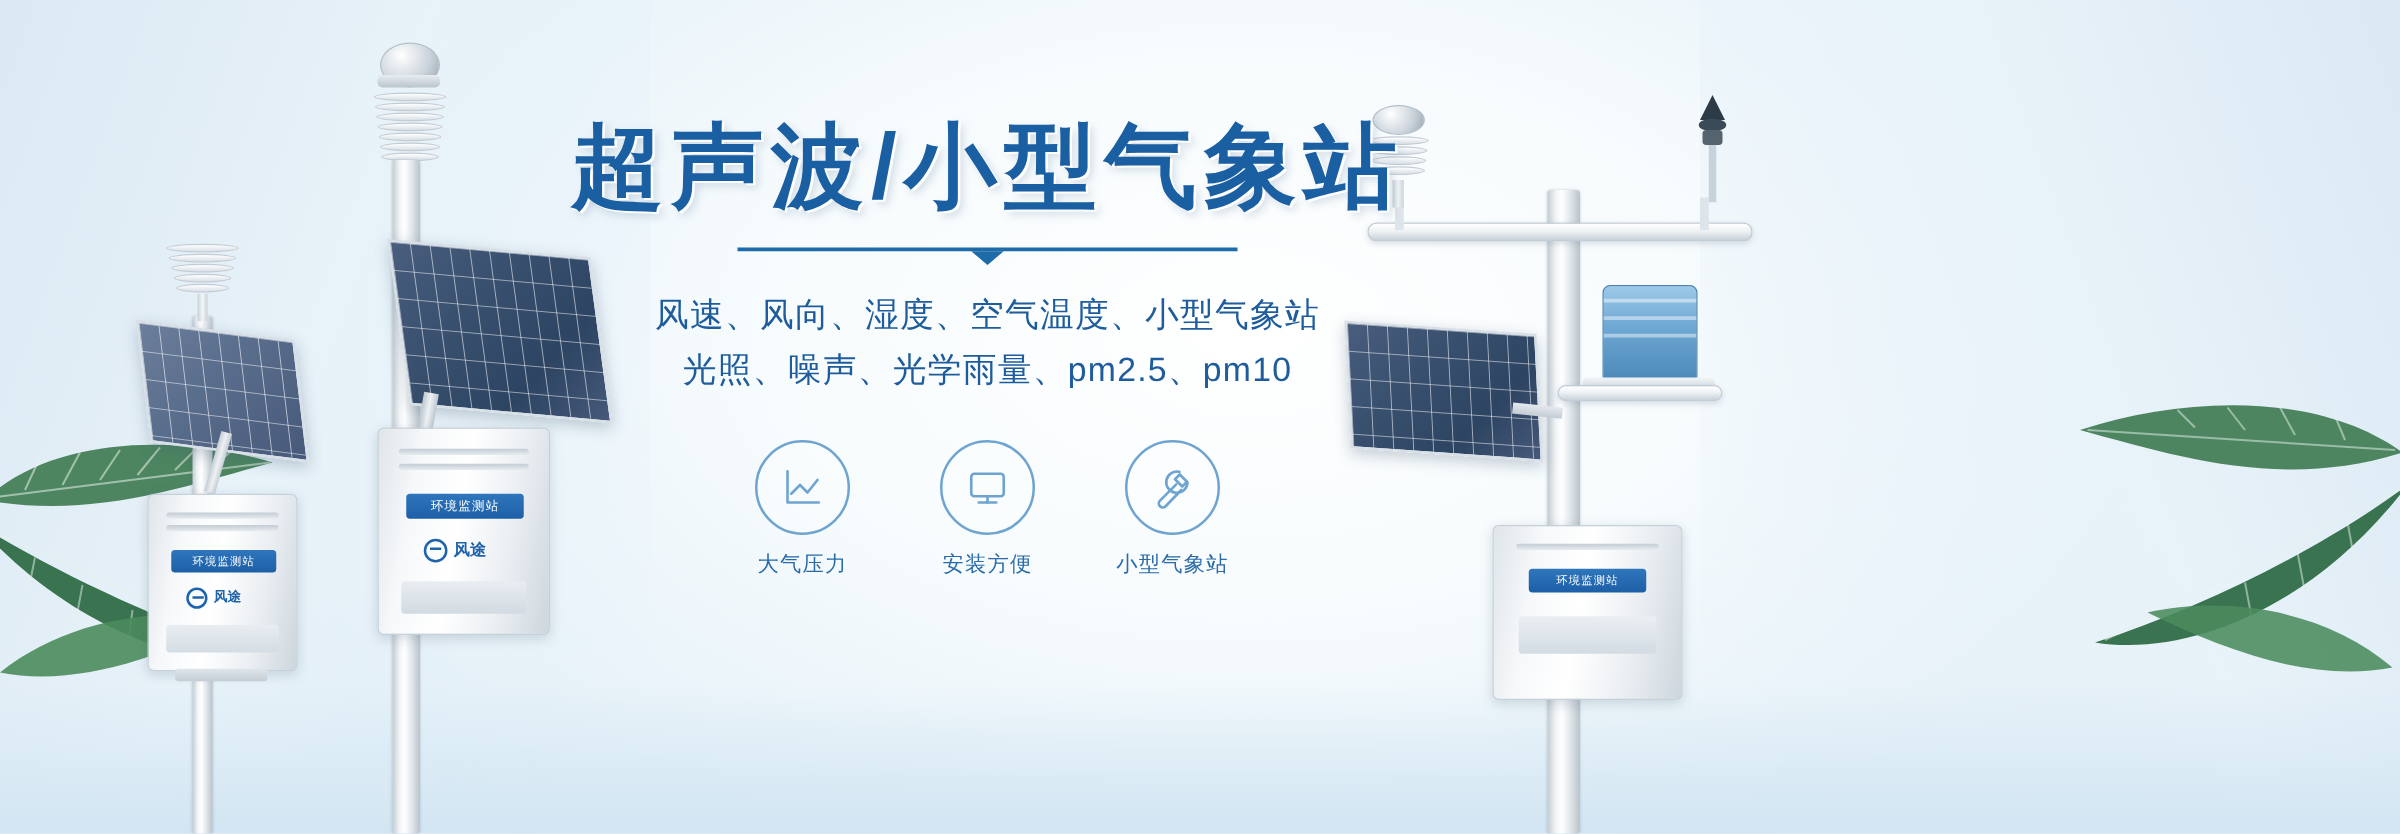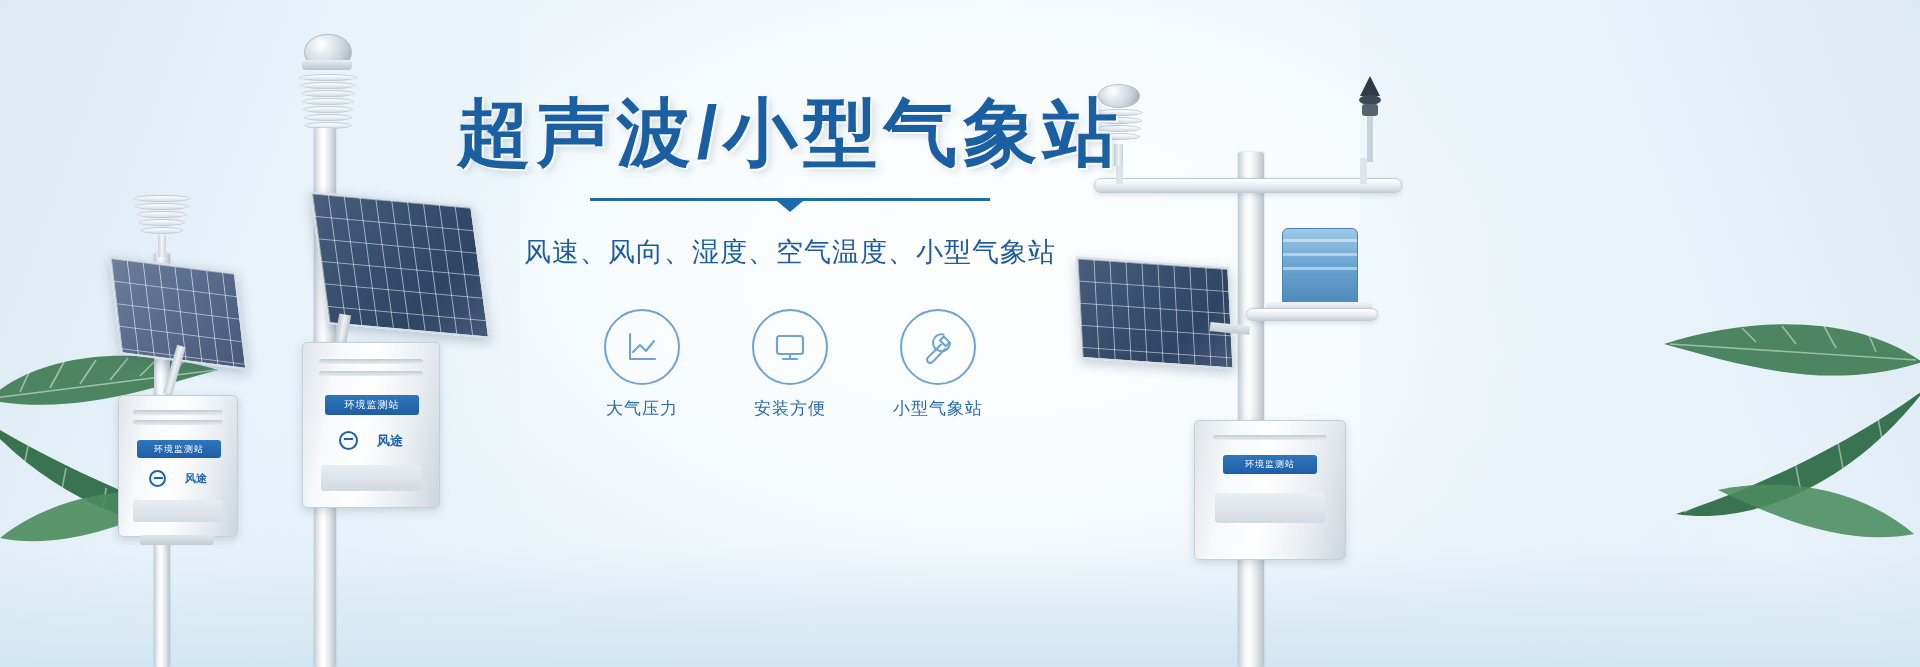--- a/index.html
+++ b/index.html
@@ -51,21 +51,21 @@
     background:linear-gradient(180deg,#c3ccd4,#e7ecf0);
   }
   .box .plate{
     position:absolute;border-radius:3px;
     background:linear-gradient(180deg,#2f76bd,#1d5fa6);
     color:#fff;display:flex;align-items:center;justify-content:center;
     font-size:9px;letter-spacing:1px;white-space:nowrap;
   }
   .box .brand{
     position:absolute;color:#1f63ab;font-size:11px;font-weight:bold;
-    display:flex;align-items:center;gap:19px;white-space:nowrap;
+    display:flex;gap:5px;white-space:nowrap;
   }
   .box .brand .bmark{
     display:inline-block;width:13px;height:13px;border-radius:50%;
     border:2px solid #1f63ab;position:relative;
   }
   .box .brand .bmark::after{
     content:"";position:absolute;left:3px;top:5px;width:9px;height:2px;background:#1f63ab;
   }
 
   
@@ -344,20 +344,21 @@
   <div class="content">
 
     <div class="headline">超声波/小型气象站</div>
 
     <div class="divider">
       <div class="tri"></div>
     </div>
 
     <div class="features">
       <div>风速、风向、湿度、空气温度、小型气象站</div>
+      <div>光照、噪声、光学雨量、pm2.5、pm10</div>
     </div>
 
     <div class="icons">
 
       <div class="icon-item">
         <div class="icon-circle">
           <svg width="38" height="38" viewBox="0 0 38 38" fill="none" stroke="#6ea4cf" stroke-width="2.1" stroke-linecap="round" stroke-linejoin="round">
             <path d="M7 6 L7 31 L32 31"></path>
             <path d="M10 24 L17 17 L23 23 L31 13"></path>
           </svg>

